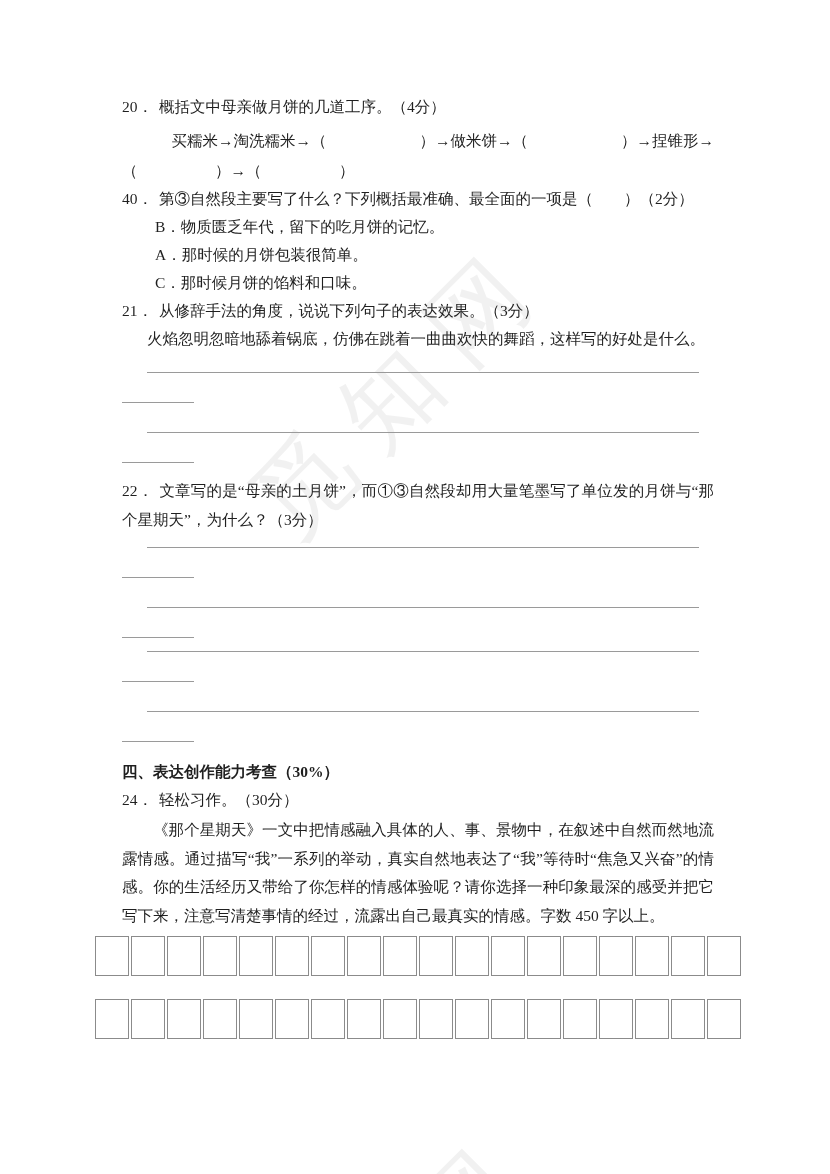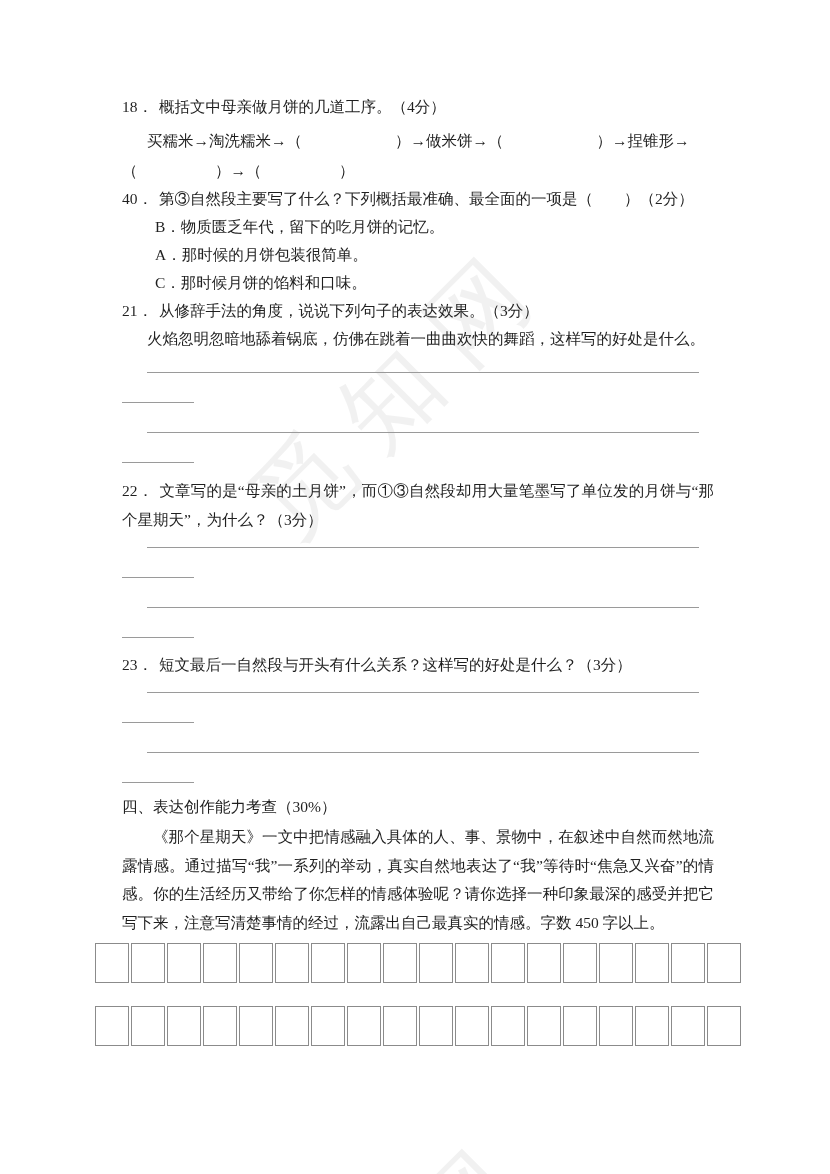--- a/index.html
+++ b/index.html
@@ -35,22 +35,22 @@
     left: 122px;
     top: 93px;
     width: 592px;
     z-index: 1;
   }
   .tline { line-height: 28px; }
   .para  { line-height: 28.5px; text-align: justify; }
   .indent25 { margin-left: 25px; }
   .indent33 { margin-left: 33px; }
   .mt2  { margin-top: 2px; }
-  .mt5  { margin-top: 10px; }
-  .mt6  { margin-top: 6px; }
+  .mt5  { margin-top: 16px; font-weight: bold; }
+  .mt6  { margin-top: 6px; text-align: right; }
   .mt13 { margin-top: 13px; }
   .mt14 { margin-top: 14px; }
   .qnum { margin-right: 6px; }
   .ansblock .ansline {
     height: 29px;
     border-bottom: 1px solid #9a9a9a;
   }
   .ansblock .ansline.long  { margin-left: 25px; margin-right: 15px; }
   .ansblock .ansline.short { width: 72px; }
   .ansblock .ansline:first-child { height: 19px; }
@@ -72,21 +72,21 @@
 <body>
 
 <div class="page">
 
   <div class="watermark wm-main">觅知网</div>
   <div class="watermark wm-bottom">觅知网</div>
 
   <div class="content">
 
     <div class="tline">
-      <span class="qnum">18．</span><span>概括文中母亲做月饼的几道工序。（4分）</span>
+      <span class="qnum">20．</span><span>概括文中母亲做月饼的几道工序。（4分）</span>
     </div>
     <div class="tline indent25 mt6">买糯米→淘洗糯米→（　　　　　　）→做米饼→（　　　　　　）→捏锥形→</div>
     <div class="tline mt2">（　　　　　）→（　　　　　）</div>
 
     <div class="tline">
       <span class="qnum">40．</span><span>第③自然段主要写了什么？下列概括最准确、最全面的一项是（　　）（2分）</span>
     </div>
     <div class="tline indent33">B．物质匮乏年代，留下的吃月饼的记忆。</div>
     <div class="tline indent33">A．那时候的月饼包装很简单。</div>
     <div class="tline indent33">C．那时候月饼的馅料和口味。</div>
@@ -105,32 +105,32 @@
     <div class="tline para mt14">
       <span class="qnum">22．</span><span>文章写的是“母亲的土月饼”，而①③自然段却用大量笔墨写了单位发的月饼与“那个星期天”，为什么？（3分）</span>
     </div>
     <div class="ansblock tight">
       <div class="ansline long"></div>
       <div class="ansline short"></div>
       <div class="ansline long"></div>
       <div class="ansline short"></div>
     </div>
 
-    <div class="tline mt13">
-      <span class="qnum">23．</span><span>短文最后一自然段与开头有什么关系？这样写的好处是什么？（3分）</span>
-    </div>
     <div class="ansblock tight">
       <div class="ansline long"></div>
       <div class="ansline short"></div>
       <div class="ansline long"></div>
       <div class="ansline short"></div>
     </div>
 
     <div class="tline mt5">四、表达创作能力考查（30%）</div>
 
+    <div class="tline">
+      <span class="qnum">24．</span><span>轻松习作。（30分）</span>
+    </div>
     <div class="para firstline-indent mt2">《那个星期天》一文中把情感融入具体的人、事、景物中，在叙述中自然而然地流露情感。通过描写“我”一系列的举动，真实自然地表达了“我”等待时“焦急又兴奋”的情感。你的生活经历又带给了你怎样的情感体验呢？请你选择一种印象最深的感受并把它写下来，注意写清楚事情的经过，流露出自己最真实的情感。字数 450 字以上。</div>
 
     <div class="grid">
       <div class="grid-row">
           <div class="cell"></div>
           <div class="cell"></div>
           <div class="cell"></div>
           <div class="cell"></div>
           <div class="cell"></div>
           <div class="cell"></div>

